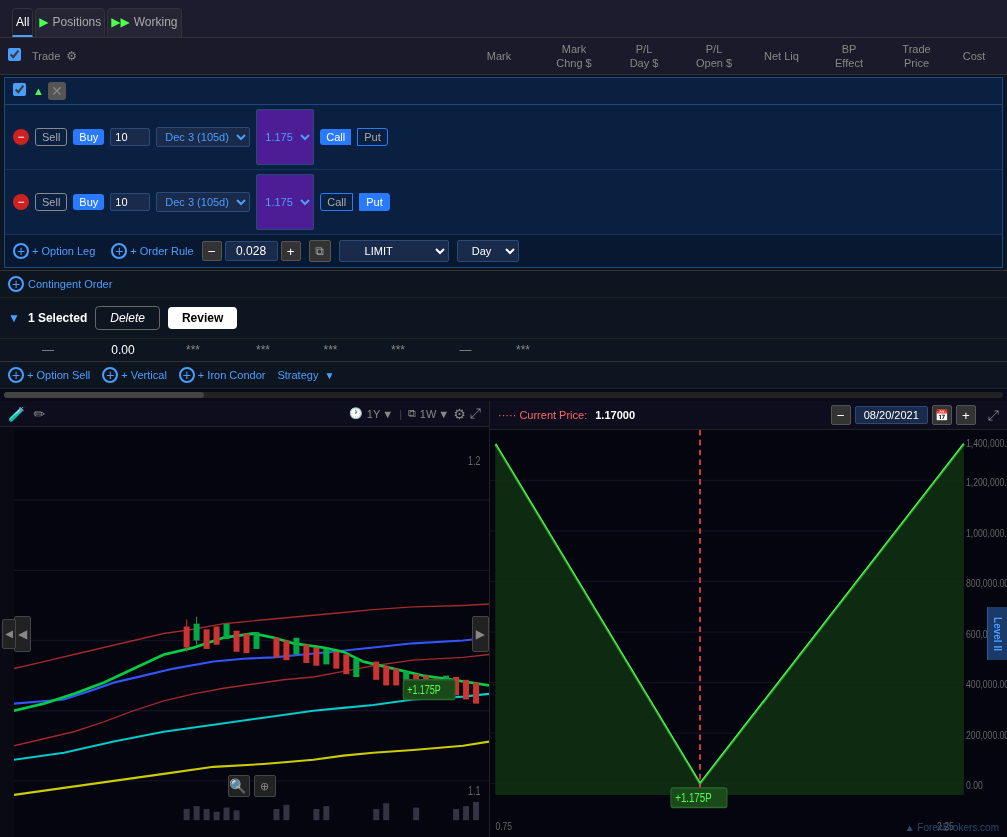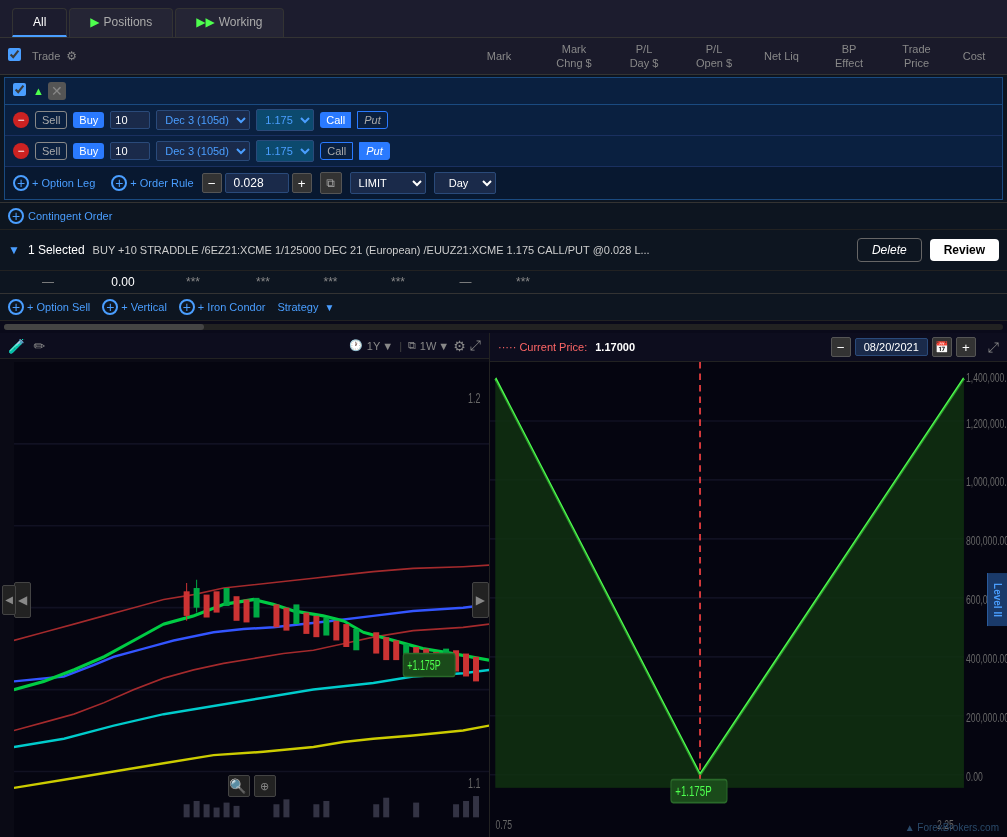--- a/index.html
+++ b/index.html
@@ -29,21 +29,21 @@
       color: #fff;
       font-size: 14px;
       font-weight: bold;
       margin-bottom: 8px;
     }
     .tabs {
       display: flex;
       gap: 2px;
     }
     .tab {
-      padding: 6px 20px;
+      padding: 6px 3px;
       border-radius: 4px 4px 0 0;
       cursor: pointer;
       font-size: 12px;
       color: #aaa;
       background: #252535;
       border: 1px solid #333;
       border-bottom: none;
     }
     .tab.active {
       background: #1c1c2e;
@@ -179,24 +179,24 @@
     .date-select {
       background: #1a2a4a;
       border: 1px solid #2a4a7a;
       color: #4a9eff;
       padding: 2px 4px;
       font-size: 11px;
       border-radius: 2px;
       cursor: pointer;
     }
     .price-select {
-      background: #0c4a6e;
+      background: #4c1d95;
       border: 1px solid #2a4a7a;
       color: #4a9eff;
-      padding: 3px 4px;
+      padding: 20px 4px;
       font-size: 11px;
       border-radius: 2px;
       cursor: pointer;
     }
     .call-btn {
       padding: 2px 6px;
       background: #2a7aff;
       border: none;
       color: #fff;
       border-radius: 3px 0 0 3px;
@@ -204,21 +204,20 @@
       cursor: pointer;
     }
     .put-btn {
       padding: 2px 6px;
       background: transparent;
       border: 1px solid #2a7aff;
       color: #aaa;
       border-radius: 0 3px 3px 0;
       font-size: 11px;
       cursor: pointer;
-      font-style: italic;
     }
     .put-btn.active-put {
       background: #2a7aff;
       color: #fff;
     }
     .order-row {
       display: flex;
       align-items: center;
       padding: 5px 8px;
       gap: 8px;
@@ -297,21 +296,22 @@
       display: flex;
       align-items: center;
       justify-content: center;
     }
     .price-value {
       background: #1a2a4a;
       border: 1px solid #2a4a7a;
       color: #fff;
       padding: 2px 8px;
       font-size: 12px;
-      width: 64px;
+      width: 53px;
+      text-align: center;
       border-radius: 2px;
     }
     .plus-price {
       width: 20px;
       height: 20px;
       background: #333;
       border: 1px solid #555;
       color: #fff;
       cursor: pointer;
       border-radius: 2px;
@@ -329,21 +329,21 @@
       border-radius: 2px;
       display: flex;
       align-items: center;
       justify-content: center;
       font-size: 12px;
     }
     .limit-select {
       background: #1a2a4a;
       border: 1px solid #2a4a7a;
       color: #fff;
-      padding: 3px 4px;
+      padding: 3px 21px;
       font-size: 11px;
       border-radius: 2px;
       cursor: pointer;
     }
     .day-select {
       background: #1a2a4a;
       border: 1px solid #2a4a7a;
       color: #fff;
       padding: 3px 8px;
       font-size: 11px;
@@ -378,21 +378,21 @@
       align-items: center;
       gap: 8px;
       padding: 4px 0;
     }
     .selected-chevron {
       color: #4a9eff;
       cursor: pointer;
     }
     .selected-count {
       color: #fff;
-      font-weight: normal;
+      font-weight: bold;
       font-size: 12px;
     }
     .selected-text {
       color: #ccc;
       font-size: 11px;
       flex: 1;
       overflow: hidden;
       text-overflow: ellipsis;
       white-space: nowrap;
     }
@@ -824,21 +824,20 @@
     <button class="contingent-btn">
       <div class="add-circle" style="border-color:#4a9eff;color:#4a9eff;font-size:14px;">+</div>
       <span>Contingent Order</span>
     </button>
   </div>
 
   <div class="selected-row">
     <div class="selected-header">
       <span class="selected-chevron">▼</span>
       <span class="selected-count">1 Selected</span>
-      <span class="selected-text">BUY +10 STRADDLE /6EZ21:XCME 1/125000 DEC 21 (European) /EUUZ21:XCME 1.175 CALL/PUT @0.028 L...</span>
       <button class="delete-btn">Delete</button>
       <button class="review-btn">Review</button>
     </div>
   </div>
 
   <div class="totals-row">
     <div class="totals-dash" style="width:80px;text-align:center;color:#888;">—</div>
     <div class="totals-val" style="width:70px;text-align:center;color:#fff;">0.00</div>
     <div class="totals-star" style="width:70px;text-align:center;color:#888;">***</div>
     <div class="totals-star" style="width:70px;text-align:center;color:#888;">***</div>

